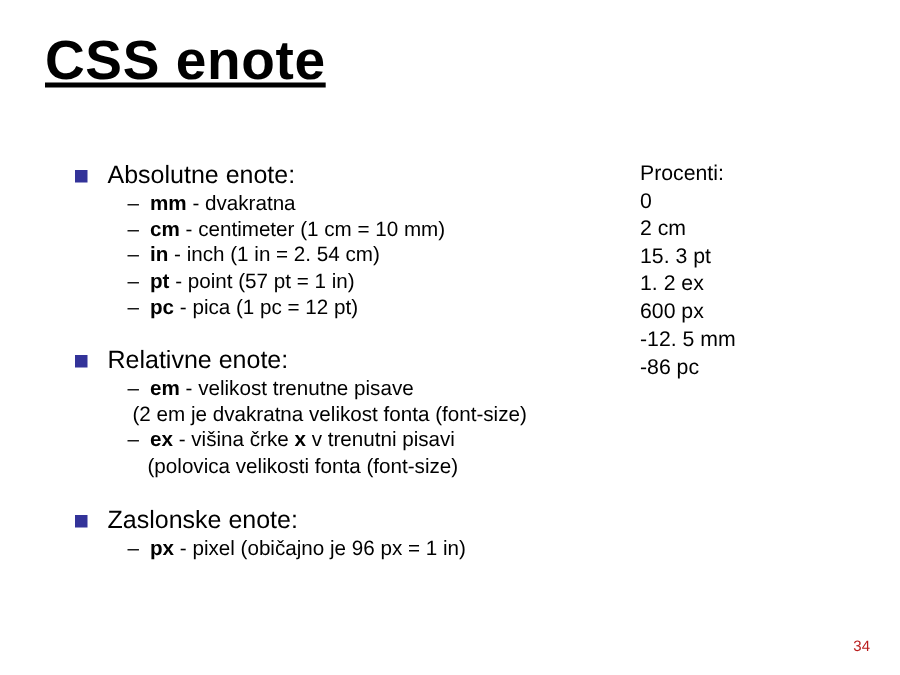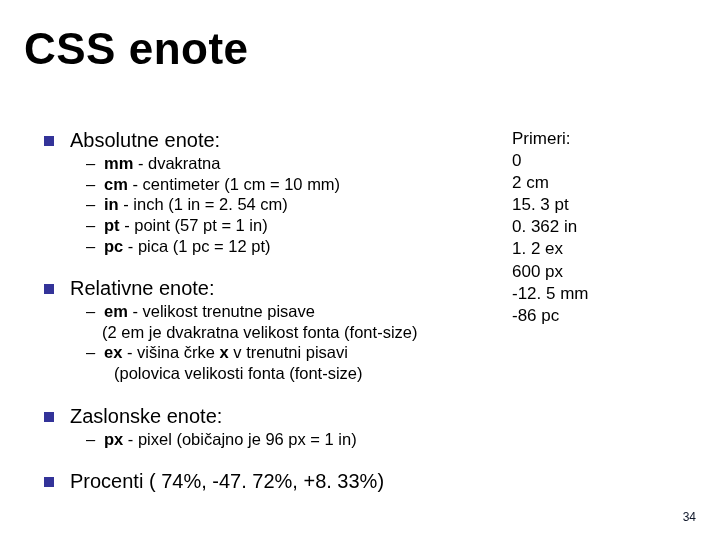--- a/index.html
+++ b/index.html
@@ -13,29 +13,30 @@
     overflow: hidden;
   }
   .slide {
     position: relative;
     width: 720px;
     height: 540px;
     box-sizing: border-box;
   }
   .title {
     position: absolute;
-    left: 24px;
+    left: 36px;
     top: 24px;
     font-size: 44px;
     font-weight: bold;
     letter-spacing: 0.5px;
+    text-decoration: underline;
   }
   .body {
     position: absolute;
-    left: 44px;
+    left: 60px;
     top: 128px;
     width: 430px;
     font-size: 18px;
     line-height: 1.25;
   }
   .l1 {
     display: flex;
     align-items: flex-start;
     margin-top: 20px;
   }
@@ -57,37 +58,37 @@
     display: flex;
     align-items: flex-start;
   }
   .dash {
     flex: 0 0 14px;
     text-align: left;
     margin-right: 4px;
   }
   .sub-text { flex: 1; }
   .sub-cont {
-    margin-left: 16px;
+    margin-left: 4px;
   }
   .sub-indent { padding-left: 12px; }
   .bold { font-weight: bold; }
   .examples {
     position: absolute;
     left: 512px;
     top: 128px;
     font-size: 17px;
     line-height: 1.3;
   }
   .pagenum {
     position: absolute;
     right: 24px;
     bottom: 16px;
     font-size: 12px;
-    color: #0f172a;
+    color: #b91c1c;
   }
 </style>
 </head>
 <body>
 
 <div class="slide">
 
   <div class="title">CSS enote</div>
 
   <div class="body">
@@ -140,33 +141,28 @@
       <div class="sq"></div>
       <div class="l1-text">Zaslonske enote:</div>
     </div>
     <div class="subgroup">
       <div class="sub">
         <div class="dash">–</div>
         <div class="sub-text"><span class="bold">px</span><span> - pixel (običajno je 96 px = 1 in)</span></div>
       </div>
     </div>
 
-    <div class="l1">
-      <div class="sq"></div>
-      <div class="l1-text">Procenti ( 74%, -47. 72%, +8. 33%)</div>
-    </div>
 
   </div>
 
   <div class="examples">
-    <div>Primeri:</div>
+    <div>Procenti:</div>
     <div>0</div>
     <div>2 cm</div>
     <div>15. 3 pt</div>
-    <div>0. 362 in</div>
     <div>1. 2 ex</div>
     <div>600 px</div>
     <div>-12. 5 mm</div>
     <div>-86 pc</div>
   </div>
 
   <div class="pagenum">34</div>
 
 </div>
 

